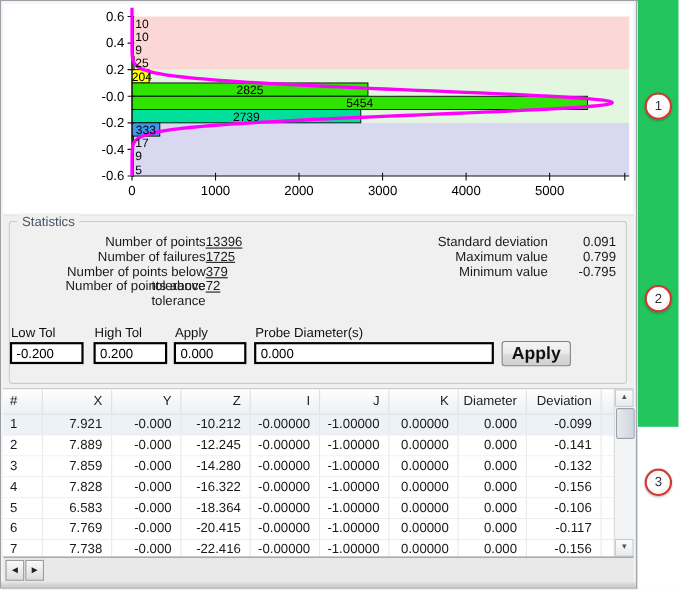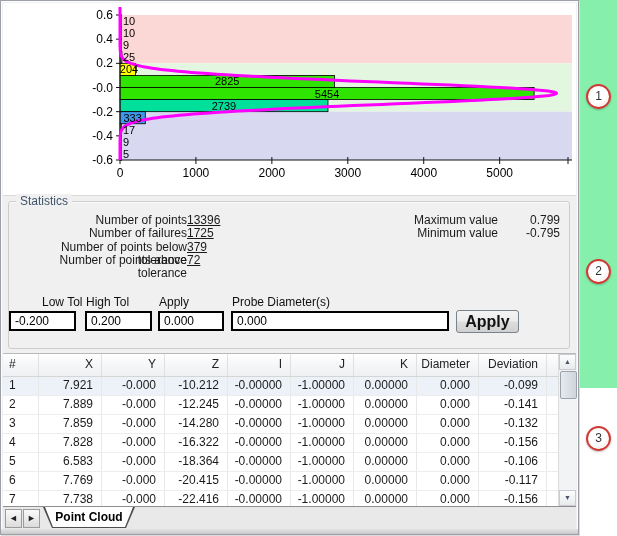--- a/index.html
+++ b/index.html
@@ -1,17 +1,17 @@
 <!DOCTYPE html>
 <html><head>
 <meta charset="utf-8">
 <style>
   html,body{margin:0;padding:0;background:#ffffff;width:617px;height:536px;overflow:hidden;
     font-family:"Liberation Sans", sans-serif;font-size:12px;color:#1a1a1a;}
-  #stage{position:relative;width:617px;height:388px;background:#86efac;}
+  #stage{position:relative;width:617px;height:388px;background:#22c55e;}
 
   
   #win{position:absolute;left:0;top:0;width:577px;height:533px;background:#f0f0f0;
     border:1px solid #9aa0a6;box-shadow:inset 0 0 0 1px #fdfdfd,1px 1px 0 #dcdcdc;}
 
   
   #chart-panel{position:absolute;left:2px;top:2px;width:573px;height:192px;background:#ffffff;
     border-bottom:1px solid #d9d9d9;}
   #chart-svg{display:block;}
 
@@ -22,21 +22,21 @@
 
   .stats-left{position:absolute;left:10px;top:213px;}
   .stats-right{position:absolute;left:205px;top:213px;}
   .srow{display:flex;height:13.4px;line-height:13px;}
   .stats-left .slabel{display:inline-block;width:176px;text-align:right;}
   .stats-left .sval{display:inline-block;text-align:left;text-decoration:underline;}
   .stats-right .slabel{display:inline-block;width:292px;text-align:right;}
   .stats-right .sval{display:inline-block;width:62px;text-align:right;}
 
   .flabel{position:absolute;top:294px;height:14px;line-height:14px;color:#111;}
-  .fl0{left:9px;padding-left:32px;} .fl1{left:85px;} .fl2{left:158px;} .fl3{left:231px;}
+  .fl0{left:9px;} .fl1{left:85px;} .fl2{left:158px;} .fl3{left:231px;}
   .tbox{position:absolute;top:310px;height:20px;border:2px solid #000000;background:#fff;
     font-family:"Liberation Sans",sans-serif;font-size:12px;padding:0 4px;box-sizing:border-box;}
   .tb0{left:8px;width:67px;} .tb1{left:84px;width:67px;} .tb2{left:157px;width:66px;} .tb3{left:230px;width:218px;}
   #apply-btn{position:absolute;left:455px;top:309px;width:63px;height:23px;
     border:1px solid #7c8289;border-radius:3px;
     background:linear-gradient(#f4f4f4,#ececec 48%,#dddddd 52%,#d0d0d0);
     font-family:"Liberation Sans",sans-serif;font-size:16px;color:#111;font-weight:bold;}
 
   
   #table-area{position:absolute;left:2px;top:352px;width:573px;height:152px;background:#fff;
@@ -168,20 +168,24 @@
           <span class="sval">379</span>
         </div>
       <div class="srow">
           <span class="slabel">Number of points above tolerance</span>
           <span class="sval">72</span>
         </div>
     </div>
 
     <div class="stats-right">
       <div class="srow">
+          <span class="slabel">Standard deviation</span>
+          <span class="sval">0.091</span>
+        </div>
+      <div class="srow">
           <span class="slabel">Maximum value</span>
           <span class="sval">0.799</span>
         </div>
       <div class="srow">
           <span class="slabel">Minimum value</span>
           <span class="sval">-0.795</span>
         </div>
     </div>
 
     <span class="flabel fl0">Low Tol</span>
@@ -296,25 +300,20 @@
       <div id="vscroll">
         <div class="sbtn" id="sb-up">▲</div>
         <div id="sb-thumb"></div>
         <div class="sbtn" id="sb-down">▼</div>
       </div>
     </div>
 
     <div id="tabbar">
       <button class="navbtn" id="nav-left">◄</button>
       <button class="navbtn" id="nav-right">►</button>
-      <div id="sheet-tab">
-        <div class="shape"></div>
-        <div class="shape-in"></div>
-        <div class="tlabel">Point Cloud</div>
-      </div>
     </div>
     <div id="bottom-strip"></div>
   </div>
 
   <div class="callout" id="callout-1">1</div>
   <div class="callout" id="callout-2">2</div>
   <div class="callout" id="callout-3">3</div>
 </div>
 
 </body></html>

